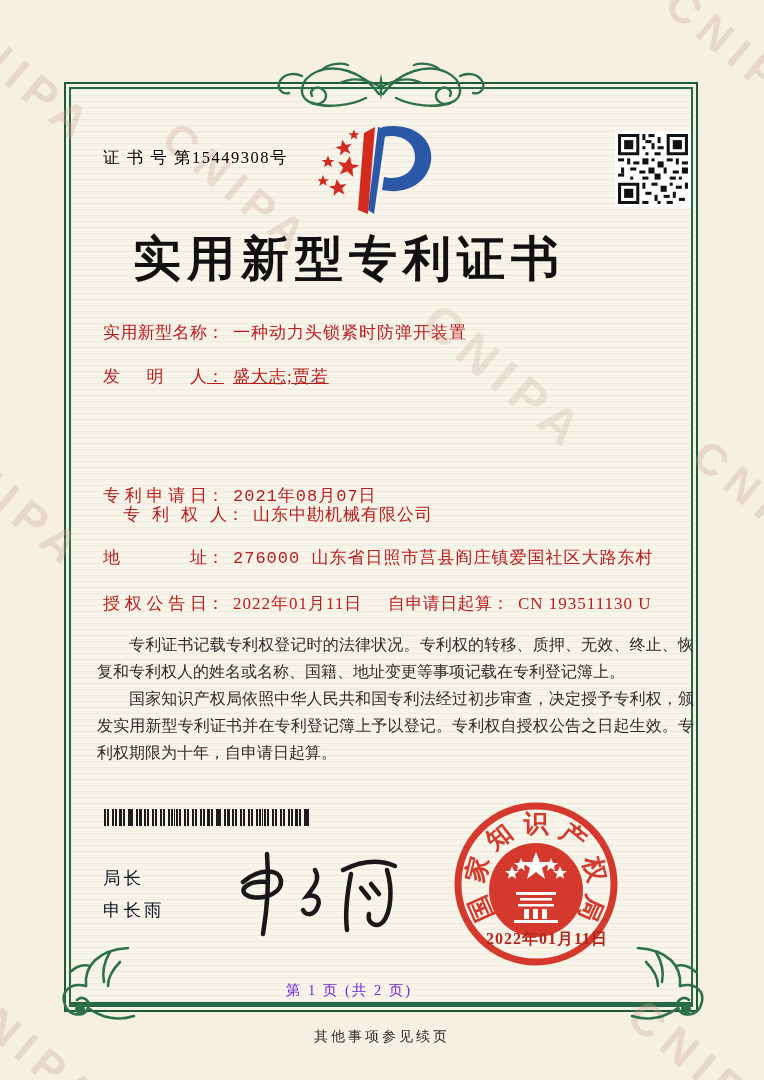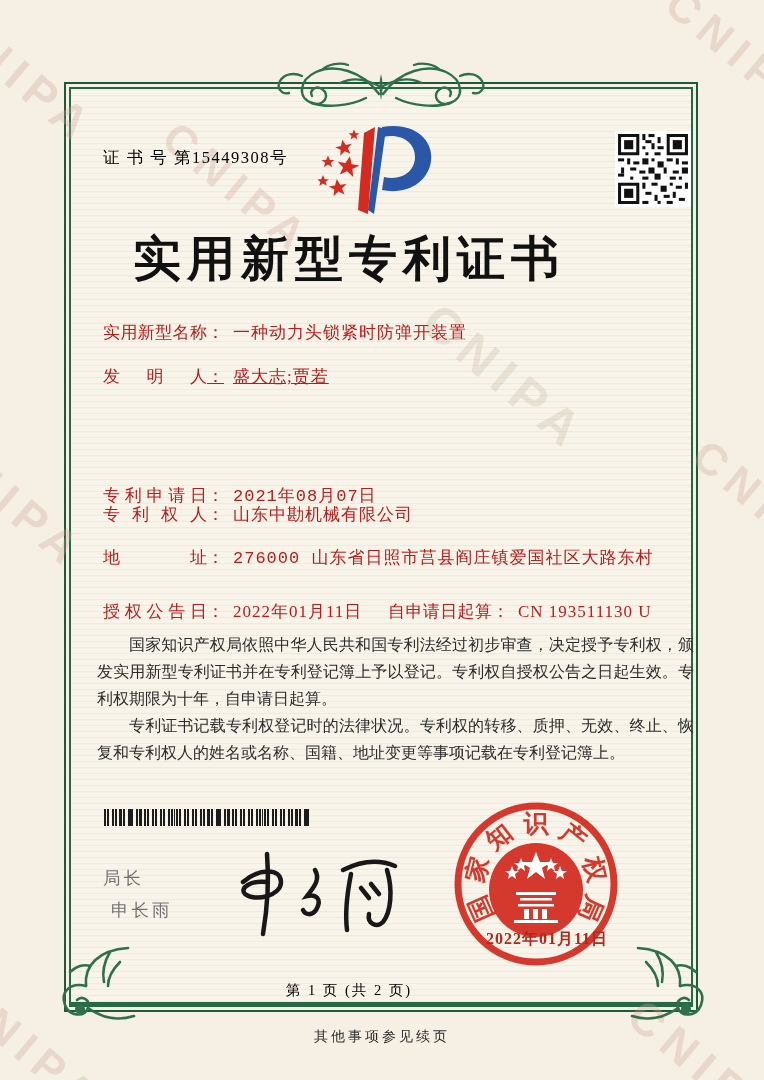--- a/index.html
+++ b/index.html
@@ -48,28 +48,28 @@
     font-size:16px;line-height:27px;text-align:justify;color:#2c2c2c;
   }
   .body-text p{margin:0;text-indent:2em;}
   
   .barcode{
     position:absolute;z-index:4;left:104px;top:809px;width:206px;height:17px;
     background-image:
       repeating-linear-gradient(90deg,#1c1c1c 0 2px,transparent 2px 3px,#1c1c1c 3px 5px,transparent 5px 8px),
       repeating-linear-gradient(90deg,transparent 0 4px,#1c1c1c 4px 5px,transparent 5px 11px);
   }
-  .signer{position:absolute;z-index:4;left:103px;font-size:17.5px;letter-spacing:3px;color:#737373;}
+  .signer{position:absolute;z-index:4;left:103px;font-size:17.5px;letter-spacing:3px;color:#0f172a;}
   .signature-svg{position:absolute;z-index:4;left:215px;top:840px;}
   .seal{position:absolute;z-index:4;left:452px;top:800px;}
   .seal-date{
     position:absolute;z-index:5;left:472px;top:929px;width:150px;text-align:center;
     font-size:16px;letter-spacing:1px;color:#b3281c;font-weight:600;white-space:nowrap;
   }
-  .page-num{position:absolute;z-index:4;left:0;right:66px;top:981px;text-align:center;font-size:14.5px;color:#000000;letter-spacing:2px;}
+  .page-num{position:absolute;z-index:4;left:0;right:66px;top:981px;text-align:center;font-size:14.5px;color:#6d28d9;letter-spacing:2px;}
   .continuation{position:absolute;z-index:4;left:0;right:0;top:1028px;text-align:center;font-size:14px;color:#2c2c2c;letter-spacing:3px;}
 </style>
 </head>
 <body>
 
 <div class="page">
 
   <span class="wm" style="left:-35px;top:-5px;font-size:46px;">CNIPA</span>
   <span class="wm" style="left:185px;top:112px;font-size:44px;">CNIPA</span>
   <span class="wm" style="left:688px;top:-22px;font-size:44px;">CNIPA</span>
@@ -198,43 +198,43 @@
 
   <div class="field-row" style="top:321px;">
     <span class="flabel">实用新型名称</span><span class="fcolon">：</span><span class="fvalue">一种动力头锁紧时防弹开装置</span>
   </div>
   <div class="field-row" style="top:365px;text-decoration:underline;">
     <span class="flabel">发明人</span><span class="fcolon">：</span><span class="fvalue">盛大志;贾若</span>
   </div>
   <div class="field-row" style="top:484px;font-family:Liberation Mono, monospace;">
     <span class="flabel">专利申请日</span><span class="fcolon">：</span><span class="fvalue">2021年08月07日</span>
   </div>
-  <div class="field-row" style="top:503px;">
+  <div class="field-row" style="top:503px;margin-left:20px;">
     <span class="flabel">专利权人</span><span class="fcolon">：</span><span class="fvalue">山东中勘机械有限公司</span>
   </div>
   <div class="field-row" style="top:546px;font-family:Liberation Mono, monospace;">
     <span class="flabel">地址</span><span class="fcolon">：</span><span class="fvalue">276000 山东省日照市莒县阎庄镇爱国社区大路东村</span>
   </div>
 
-  <div class="field-row" style="top:592px;margin-top:8px;">
+  <div class="field-row" style="top:592px;">
     <span class="flabel">授权公告日</span><span class="fcolon">：</span><span class="fvalue">2022年01月11日</span>
     <span class="grant2">
       <span class="flabel">自申请日起算</span><span class="fcolon">：</span><span class="fvalue">CN 193511130 U</span>
     </span>
   </div>
 
   <div class="body-text">
+    <p>专利证书记载专利权登记时的法律状况。专利权的转移、质押、无效、终止、恢复和专利权人的姓名或名称、国籍、地址变更等事项记载在专利登记簿上。</p>
     <p>国家知识产权局依照中华人民共和国专利法经过初步审查，决定授予专利权，颁发实用新型专利证书并在专利登记簿上予以登记。专利权自授权公告之日起生效。专利权期限为十年，自申请日起算。</p>
-    <p>专利证书记载专利权登记时的法律状况。专利权的转移、质押、无效、终止、恢复和专利权人的姓名或名称、国籍、地址变更等事项记载在专利登记簿上。</p>
   </div>
 
   <div class="barcode"></div>
 
   <div class="signer" style="top:866px;">局长</div>
-  <div class="signer" style="top:898px;margin-left:8px;">申长雨</div>
+  <div class="signer" style="top:898px;">申长雨</div>
 
   <svg class="signature-svg" width="195" height="100" viewBox="0 0 195 100">
     <g fill="none" stroke="#181818" stroke-width="4.5" stroke-linecap="round">
       <path d="M52,14 C54,38 52,70 48,94"></path>
       <path d="M28,42 C44,28 66,28 66,42 C66,56 40,62 30,54 C24,48 36,40 52,42"></path>
       <path d="M100,30 C106,40 98,48 92,56 C100,54 108,58 101,70 C97,76 90,75 88,70"></path>
       <path d="M128,30 C148,20 166,20 180,26"></path>
       <path d="M136,34 C132,54 130,74 132,90"></path>
       <path d="M172,30 C178,50 176,72 168,82 C162,88 152,84 154,74"></path>
       <path d="M146,48 l8,10"></path>

